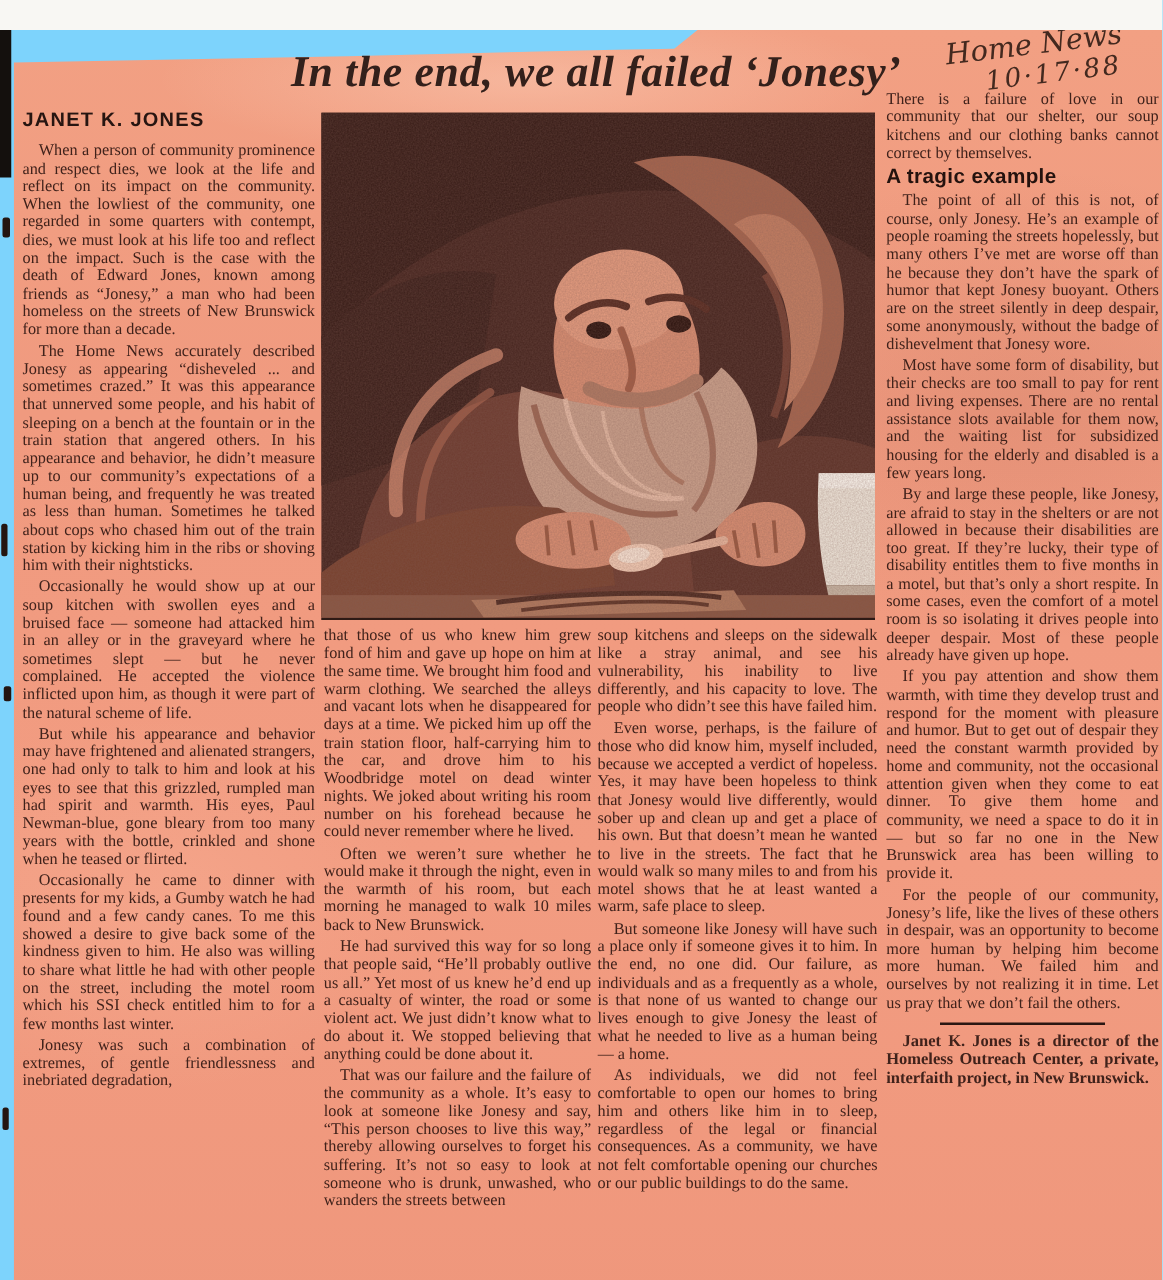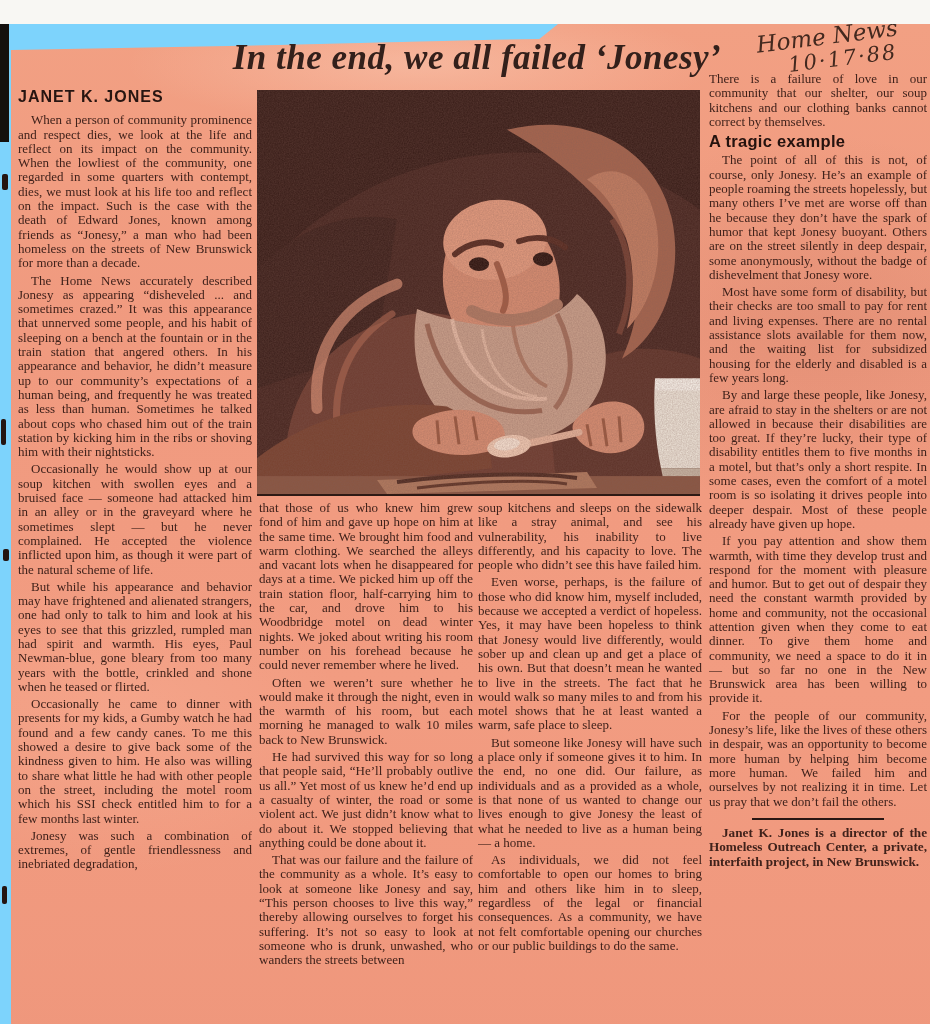--- a/index.html
+++ b/index.html
@@ -151,21 +151,21 @@
   <div class="col col2">
     <p style="text-indent:0;">that those of us who knew him grew fond of him and gave up hope on him at the same time. We brought him food and warm clothing. We searched the alleys and vacant lots when he disappeared for days at a time. We picked him up off the train station floor, half-carrying him to the car, and drove him to his Woodbridge motel on dead winter nights. We joked about writing his room number on his forehead because he could never remember where he lived.</p>
     <p>Often we weren’t sure whether he would make it through the night, even in the warmth of his room, but each morning he managed to walk 10 miles back to New Brunswick.</p>
     <p>He had survived this way for so long that people said, “He’ll probably outlive us all.” Yet most of us knew he’d end up a casualty of winter, the road or some violent act. We just didn’t know what to do about it. We stopped believing that anything could be done about it.</p>
     <p>That was our failure and the failure of the community as a whole. It’s easy to look at someone like Jonesy and say, “This person chooses to live this way,” thereby allowing ourselves to forget his suffering. It’s not so easy to look at someone who is drunk, unwashed, who wanders the streets between</p>
   </div>
 
   <div class="col col3">
     <p style="text-indent:0;">soup kitchens and sleeps on the sidewalk like a stray animal, and see his vulnerability, his inability to live differently, and his capacity to love. The people who didn’t see this have failed him.</p>
     <p>Even worse, perhaps, is the failure of those who did know him, myself included, because we accepted a verdict of hopeless. Yes, it may have been hopeless to think that Jonesy would live differently, would sober up and clean up and get a place of his own. But that doesn’t mean he wanted to live in the streets. The fact that he would walk so many miles to and from his motel shows that he at least wanted a warm, safe place to sleep.</p>
-    <p>But someone like Jonesy will have such a place only if someone gives it to him. In the end, no one did. Our failure, as individuals and as a provided as a whole, is that none of us wanted to change our lives enough to give Jonesy the least of what he needed to live as a human being — a home.</p>
+    <p>But someone like Jonesy will have such a place only if someone gives it to him. In the end, no one did. Our failure, as individuals and as a frequently as a whole, is that none of us wanted to change our lives enough to give Jonesy the least of what he needed to live as a human being — a home.</p>
     <p>As individuals, we did not feel comfortable to open our homes to bring him and others like him in to sleep, regardless of the legal or financial consequences. As a community, we have not felt comfortable opening our churches or our public buildings to do the same.</p>
   </div>
 
   <div class="col col4">
     <p style="text-indent:0;">There is a failure of love in our community that our shelter, our soup kitchens and our clothing banks cannot correct by themselves.</p>
     <div class="subhead">A tragic example</div>
     <p>The point of all of this is not, of course, only Jonesy. He’s an example of people roaming the streets hopelessly, but many others I’ve met are worse off than he because they don’t have the spark of humor that kept Jonesy buoyant. Others are on the street silently in deep despair, some anonymously, without the badge of dishevelment that Jonesy wore.</p>
     <p>Most have some form of disability, but their checks are too small to pay for rent and living expenses. There are no rental assistance slots available for them now, and the waiting list for subsidized housing for the elderly and disabled is a few years long.</p>
     <p>By and large these people, like Jonesy, are afraid to stay in the shelters or are not allowed in because their disabilities are too great. If they’re lucky, their type of disability entitles them to five months in a motel, but that’s only a short respite. In some cases, even the comfort of a motel room is so isolating it drives people into deeper despair. Most of these people already have given up hope.</p>
     <p>If you pay attention and show them warmth, with time they develop trust and respond for the moment with pleasure and humor. But to get out of despair they need the constant warmth provided by home and community, not the occasional attention given when they come to eat dinner. To give them home and community, we need a space to do it in — but so far no one in the New Brunswick area has been willing to provide it.</p>

